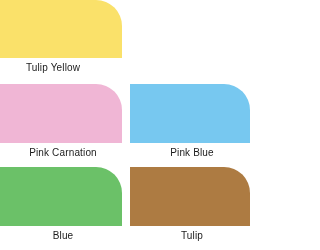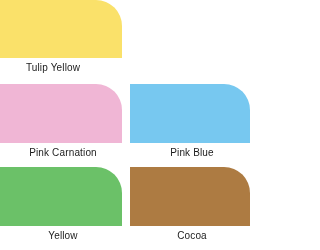--- a/index.html
+++ b/index.html
@@ -78,22 +78,22 @@
       <div class="caption" style="color: rgb(27, 27, 27);">Pink Carnation</div>
     </div>
 
     <div class="cell cell-right cell-r2">
       <div class="chip" style="background-color: rgb(119, 200, 240);"></div>
       <div class="caption" style="color: rgb(27, 27, 27);">Pink Blue</div>
     </div>
 
     <div class="cell cell-left cell-r3">
       <div class="chip" style="background-color: rgb(107, 193, 104);"></div>
-      <div class="caption" style="color: rgb(27, 27, 27);">Yellow</div>
+      <div class="caption" style="color: rgb(27, 27, 27);">Blue</div>
     </div>
 
     <div class="cell cell-right cell-r3">
       <div class="chip" style="background-color: rgb(173, 123, 66);"></div>
-      <div class="caption" style="color: rgb(27, 27, 27);">Cocoa</div>
+      <div class="caption" style="color: rgb(27, 27, 27);">Tulip</div>
     </div>
 
   </div>
 </div>
 
 </body></html>

